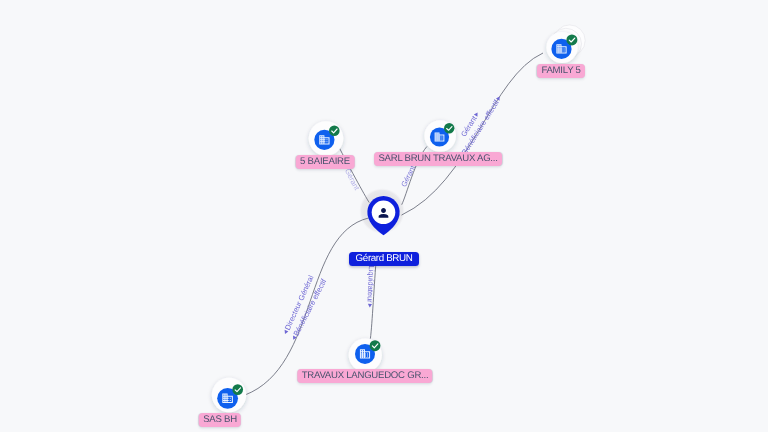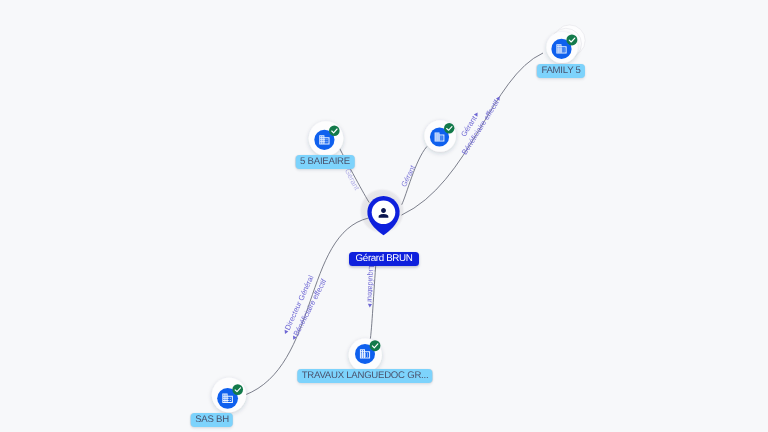--- a/index.html
+++ b/index.html
@@ -6,21 +6,21 @@
   html,body{margin:0;padding:0;}
   body{width:768px;height:432px;overflow:hidden;background:#f7f8fa;
        font-family:"Liberation Sans",sans-serif;
        -webkit-font-smoothing:antialiased;text-rendering:geometricPrecision;}
   #stage{position:relative;width:768px;height:432px;overflow:hidden;background:#f7f8fa;}
   svg.layer{position:absolute;left:0;top:0;width:768px;height:432px;overflow:visible;}
   #chips{position:absolute;left:0;top:0;width:768px;height:432px;}
   .chip{position:absolute;border-radius:6px;white-space:nowrap;
         transform:translateX(-50%) translateZ(0);box-sizing:border-box;
         will-change:transform;}
-  .chip.company{background:#7dd3fc;color:#4a536e;font-size:9.6px;line-height:13.6px;
+  .chip.company{background:#f9a8d4;color:#4a536e;font-size:9.6px;line-height:13.6px;
         height:13.6px;padding:0 4.4px;border-radius:4px;letter-spacing:-0.25px;
         box-shadow:0 1.4px 2.6px rgba(45,55,85,.12),0 0 1px rgba(45,55,85,.16);}
   .chip.person{background:#0e20dd;color:#ffffff;font-size:9.8px;line-height:13.9px;
         height:13.9px;padding:0 6.6px;border-radius:3.5px;letter-spacing:-0.38px;
         box-shadow:0 1.4px 2.8px rgba(20,30,90,.26);margin-top:16px;}
 </style>
 </head>
 <body>
 
 <div id="stage">
@@ -131,17 +131,18 @@
         <path transform="translate(221.256,391.956) scale(0.5286666666666667)" fill="#eaf2ff" d="M12 7V3H2v18h20V7H12zM6 19H4v-2h2v2zm0-4H4v-2h2v2zm0-4H4V9h2v2zm0-4H4V5h2v2zm4 12H8v-2h2v2zm0-4H8v-2h2v2zm0-4H8V9h2v2zm0-4H8V5h2v2zm10 12h-8v-2h2v-2h-2v-2h2v-2h-2V9h8v10zm-2-8h-2v2h2v-2zm0 4h-2v2h2v-2z"></path>
         <g>
           <circle cx="237.7" cy="389.6" r="5.35" fill="#137a4b"></circle>
           <path d="M 235.13199999999998 389.814 L 237.00449999999998 391.63300000000004 L 240.482 387.781" fill="none" stroke="#ffffff" stroke-width="1.15025" stroke-linecap="round" stroke-linejoin="round"></path>
         </g>
       </g>
     </svg>
   <div id="chips">
       <div class="chip company" style="left: 560.5px; top: 63.8px;"><span>FAMILY 5</span></div>
       <div class="chip company" style="left: 324.5px; top: 155.2px;"><span>5 BAIEAIRE</span></div>
+      <div class="chip company" style="left: 438px; top: 151.7px;"><span>SARL BRUN TRAVAUX AG...</span></div>
       <div class="chip person" style="left: 384px; top: 236.4px;"><span>Gérard BRUN</span></div>
       <div class="chip company" style="left: 364.8px; top: 368.8px;"><span>TRAVAUX LANGUEDOC GR...</span></div>
-      <div class="chip company" style="left: 212px; top: 413.2px;"><span>SAS BH</span></div>
+      <div class="chip company" style="left: 220px; top: 413.2px;"><span>SAS BH</span></div>
     </div>
 </div>
 
 </body></html>

